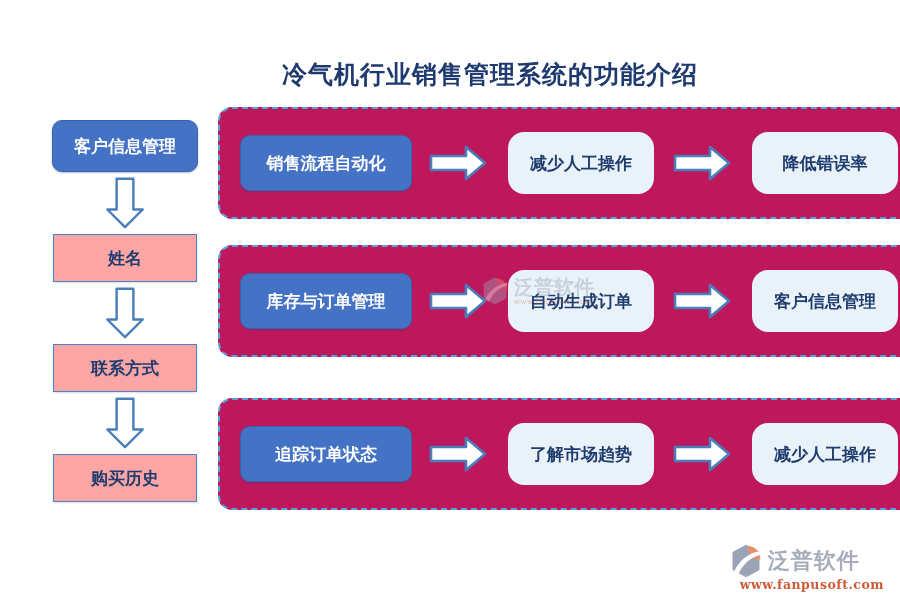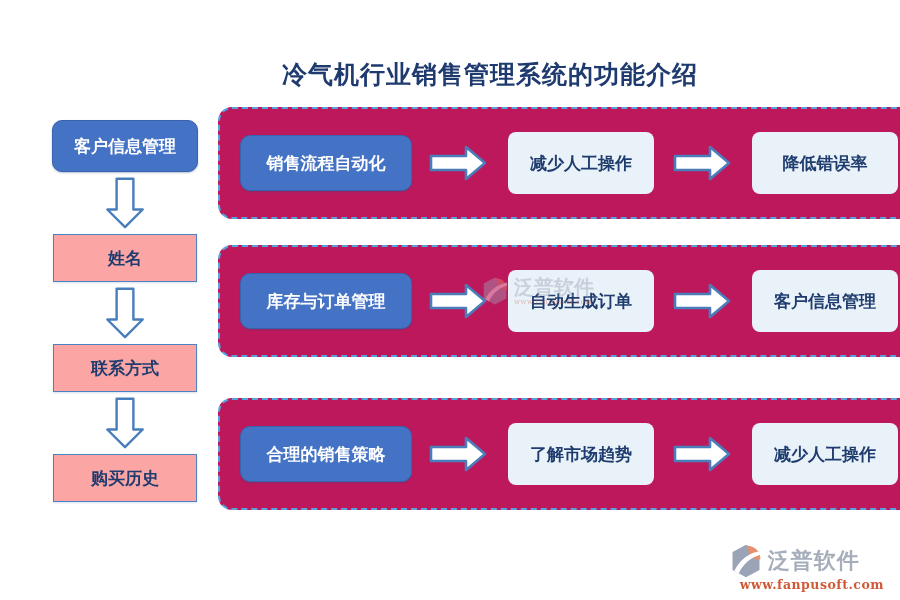--- a/index.html
+++ b/index.html
@@ -50,21 +50,21 @@
   .prow.r3{margin-top:41px;}
   .feature-btn{
     width:170px;height:54px;border-radius:10px;flex:none;
     background:#4472c4;border:1px solid #3a63ad;
     color:#ffffff;font-size:17px;font-weight:700;
     display:flex;align-items:center;justify-content:center;
     box-shadow:0 1px 2px rgba(40,70,130,.35);
     margin-right:16px;
   }
   .step-box{
-    width:146px;height:62px;border-radius:8px;flex:none;
+    width:146px;height:62px;border-radius:16px;flex:none;
     background:#e9f1f9;color:#1f3c6e;font-size:17px;font-weight:600;
     display:flex;align-items:center;justify-content:center;
     margin-right:18px;
   }
   .harrow{flex:none;margin-right:20px;display:flex;align-items:center;}
 
   
   .watermark{
     position:absolute;left:440px;top:276px;z-index:5;opacity:.42;
     display:flex;align-items:flex-start;pointer-events:none;
@@ -152,21 +152,21 @@
       <div class="step-box">自动生成订单</div>
       <div class="harrow">
         <svg width="60" height="40">
             <use href="#arrow-right"></use>
           </svg>
       </div>
       <div class="step-box">客户信息管理</div>
     </div>
 
     <div class="prow r3">
-      <div class="feature-btn">合理的销售策略</div>
+      <div class="feature-btn">追踪订单状态</div>
       <div class="harrow">
         <svg width="60" height="40">
             <use href="#arrow-right"></use>
           </svg>
       </div>
       <div class="step-box">了解市场趋势</div>
       <div class="harrow">
         <svg width="60" height="40">
             <use href="#arrow-right"></use>
           </svg>

